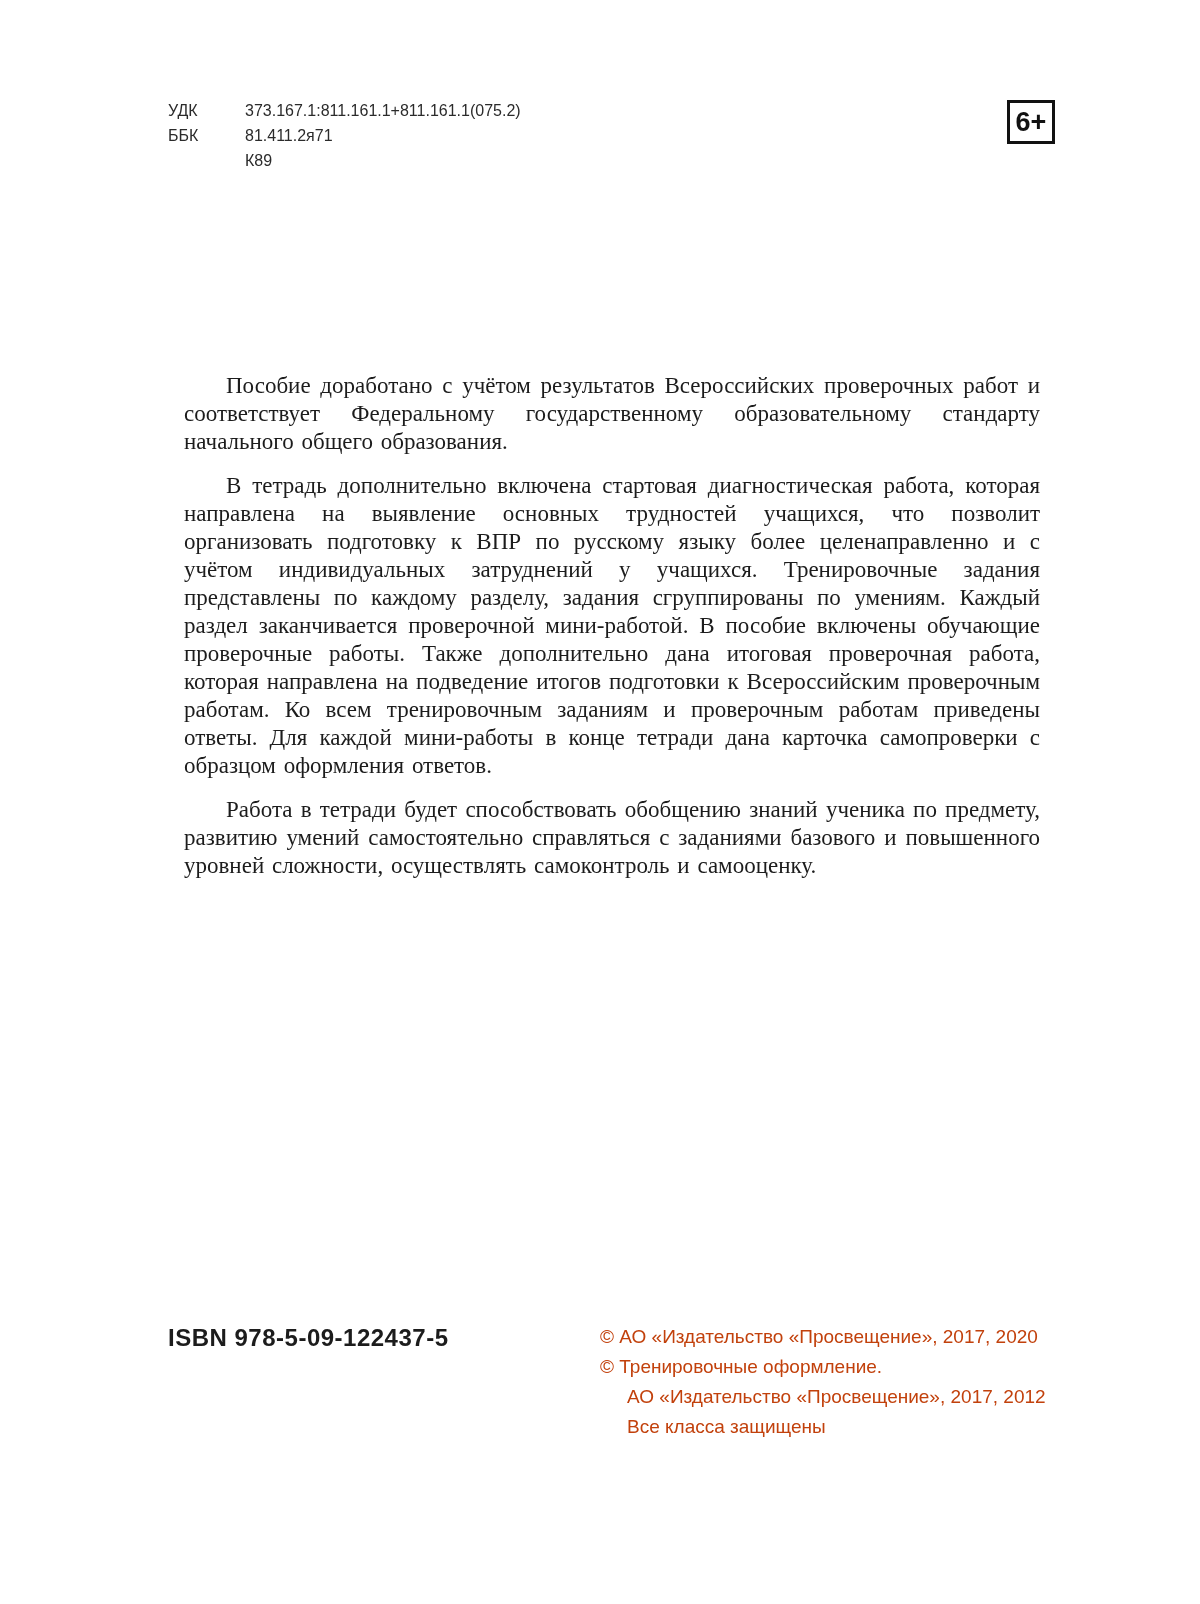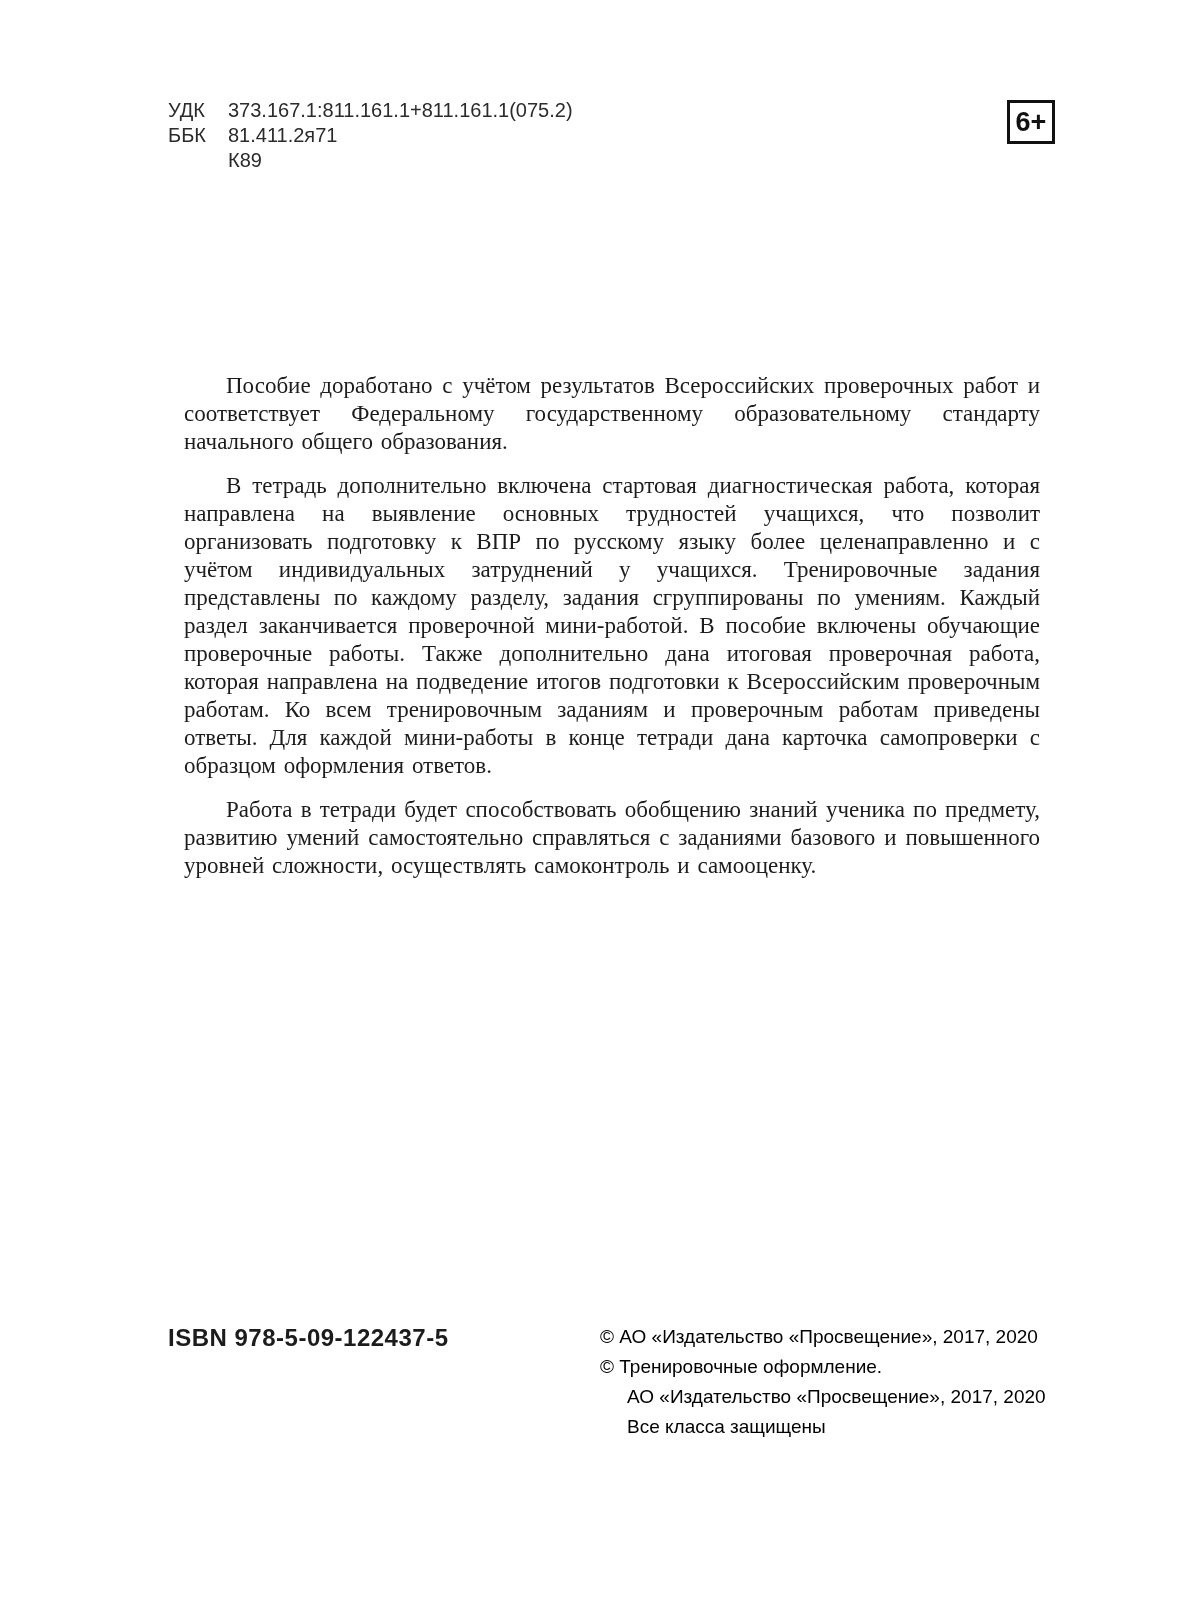--- a/index.html
+++ b/index.html
@@ -16,33 +16,34 @@
     color: #1c1c1c;
     overflow: hidden;
   }
 
   
   .biblio {
     position: absolute;
     top: 98px;
     left: 168px;
     font-family: "Liberation Sans", "DejaVu Sans", sans-serif;
-    font-size: 20px;
+    font-size: 16px;
     line-height: 25px;
     color: #2b2b2b;
   }
   .biblio-row {
     display: flex;
   }
   .biblio-label {
     width: 60px;
     flex: 0 0 60px;
   }
   .biblio-value {
     white-space: nowrap;
+    margin-left: 17px;
   }
 
   
   .age-badge {
     position: absolute;
     top: 100px;
     left: 1007px;
     width: 48px;
     height: 44px;
     border: 3px solid #111;
@@ -84,21 +85,21 @@
     color: #1c1c1c;
     letter-spacing: 0.5px;
   }
   .copyright {
     position: absolute;
     top: 1322px;
     left: 600px;
     font-family: "Liberation Sans", "DejaVu Sans", sans-serif;
     font-size: 19px;
     line-height: 30px;
-    color: #000000;
+    color: #c2410c;
   }
   .copyright .line {
     white-space: nowrap;
   }
   .copyright .line.indent {
     padding-left: 27px;
   }
 </style>
 </head>
 <body>
@@ -126,17 +127,17 @@
     <p>Пособие доработано с учётом результатов Всероссийских проверочных работ и соответствует Федеральному государственному образовательному стандарту начального общего образования.</p>
     <p>В тетрадь дополнительно включена стартовая диагностическая работа, которая направлена на выявление основных трудностей учащихся, что позволит организовать подготовку к ВПР по русскому языку более целенаправленно и с учётом индивидуальных затруднений у учащихся. Тренировочные задания представлены по каждому разделу, задания сгруппированы по умениям. Каждый раздел заканчивается проверочной мини-работой. В пособие включены обучающие проверочные работы. Также дополнительно дана итоговая проверочная работа, которая направлена на подведение итогов подготовки к Всероссийским проверочным работам. Ко всем тренировочным заданиям и проверочным работам приведены ответы. Для каждой мини-работы в конце тетради дана карточка самопроверки с образцом оформления ответов.</p>
     <p>Работа в тетради будет способствовать обобщению знаний ученика по предмету, развитию умений самостоятельно справляться с заданиями базового и повышенного уровней сложности, осуществлять самоконтроль и самооценку.</p>
   </div>
 
   <div class="isbn">ISBN 978-5-09-122437-5</div>
 
   <div class="copyright">
     <div class="line">© АО «Издательство «Просвещение», 2017, 2020</div>
     <div class="line">© Тренировочные оформление.</div>
-    <div class="line indent">АО «Издательство «Просвещение», 2017, 2020</div>
+    <div class="line indent">АО «Издательство «Просвещение», 2017, 2012</div>
     <div class="line indent">Все класса защищены</div>
   </div>
 
 </div>
 
 </body></html>

